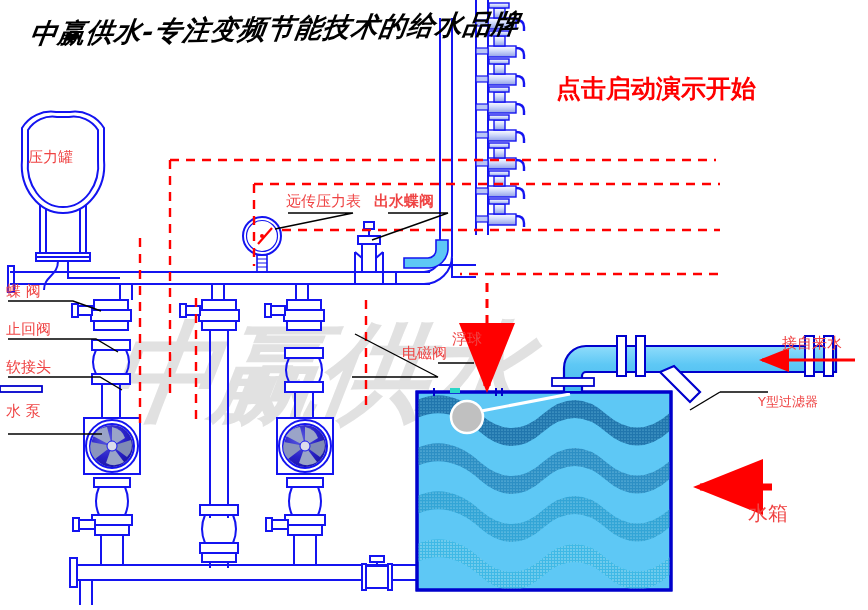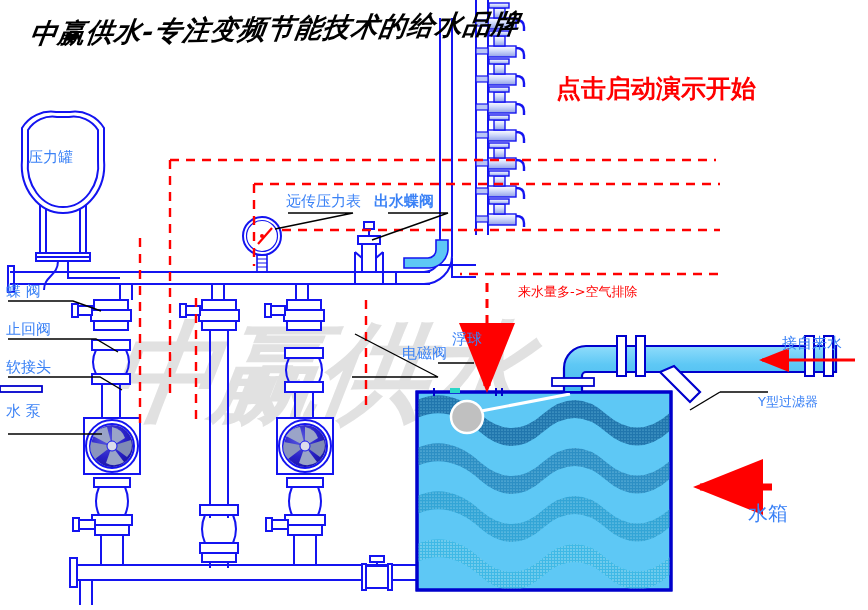--- a/index.html
+++ b/index.html
@@ -1,21 +1,21 @@
 <!DOCTYPE html>
 <html><head>
 <meta charset="utf-8">
 <style>
   html,body{margin:0;padding:0;background:#ffffff;}
   body{width:868px;height:610px;position:relative;overflow:hidden;
        font-family:"DejaVu Sans","Liberation Sans",sans-serif;}
   #stage{position:absolute;left:0;top:0;width:868px;height:610px;}
   #svgroot{position:absolute;left:0;top:0;width:868px;height:610px;}
 
-  .lbl{position:absolute;white-space:nowrap;font-size:15px;color:#3b82f6;
+  .lbl{position:absolute;white-space:nowrap;font-size:15px;color:#ef4444;
        font-family:"DejaVu Sans","Liberation Sans",sans-serif;}
   .lbl-sm{font-size:13px;}
   .red-txt{color:#ff0000;}
 
   
   #title{position:absolute;left:30px;top:16px;font-size:27px;color:#000;
          font-family:"DejaVu Serif","Liberation Serif",serif;
          font-weight:bold;font-style:italic;letter-spacing:1px;
          transform:skewX(-9deg) rotate(-1.2deg);transform-origin:left center;
          white-space:nowrap;}
@@ -423,21 +423,20 @@
   <div class="lbl" style="left:6px;top:358px;">软接头</div>
   <div class="lbl" style="left:6px;top:402px;">水 泵</div>
 
   <div class="lbl" style="left:286px;top:192px;">远传压力表</div>
   <div class="lbl" style="left:374px;top:192px;font-weight:bold;">出水蝶阀</div>
 
   <div class="lbl" style="left:362px;top:344px;margin-left:40px;">电磁阀</div>
 
   <div class="lbl" style="left:452px;top:330px;">浮球</div>
 
-  <div class="lbl lbl-sm red-txt" style="left:518px;top:283px;">来水量多-&gt;空气排除</div>
 
   <div class="lbl" style="left:782px;top:334px;">接自来水</div>
 
   <div class="lbl lbl-sm" style="left:758px;top:393px;">Y型过滤器</div>
 
   <div class="lbl" style="left:748px;top:500px;font-size:20px;">水箱</div>
 
   <div id="hint">点击启动演示开始</div>
 
 

